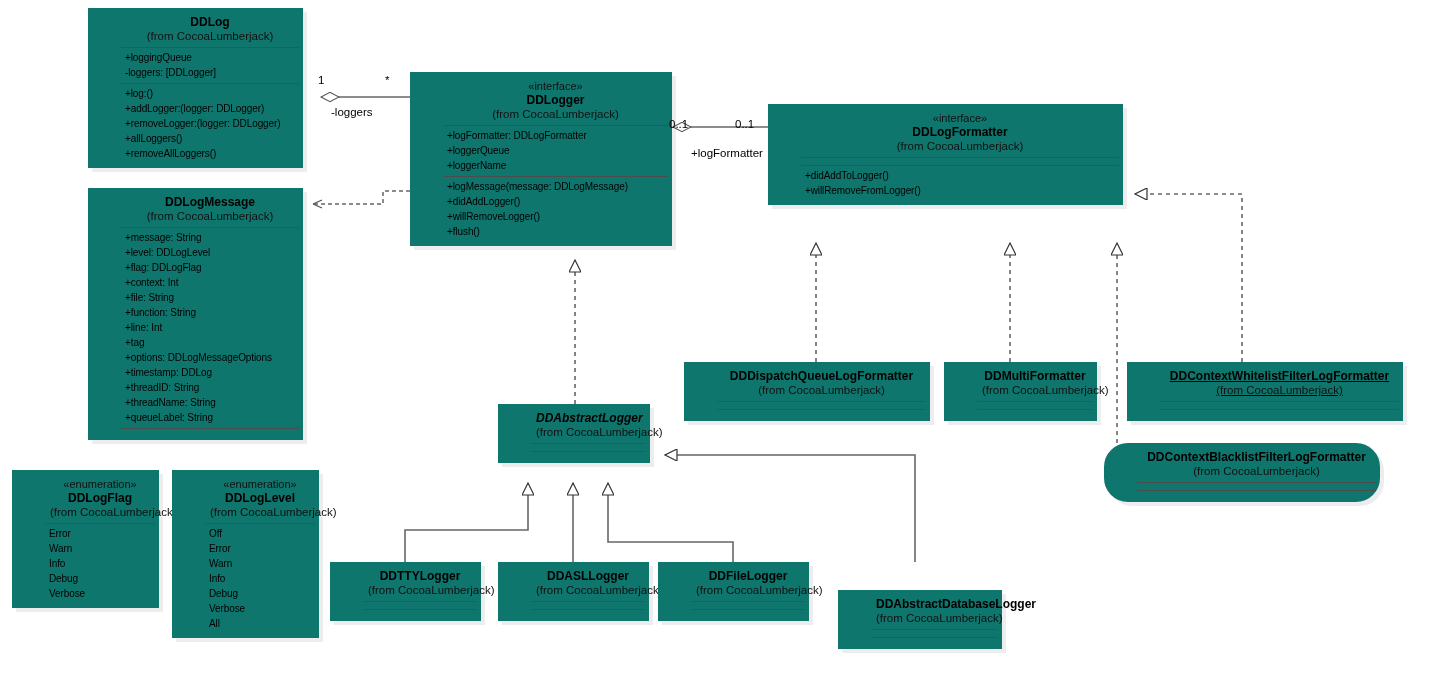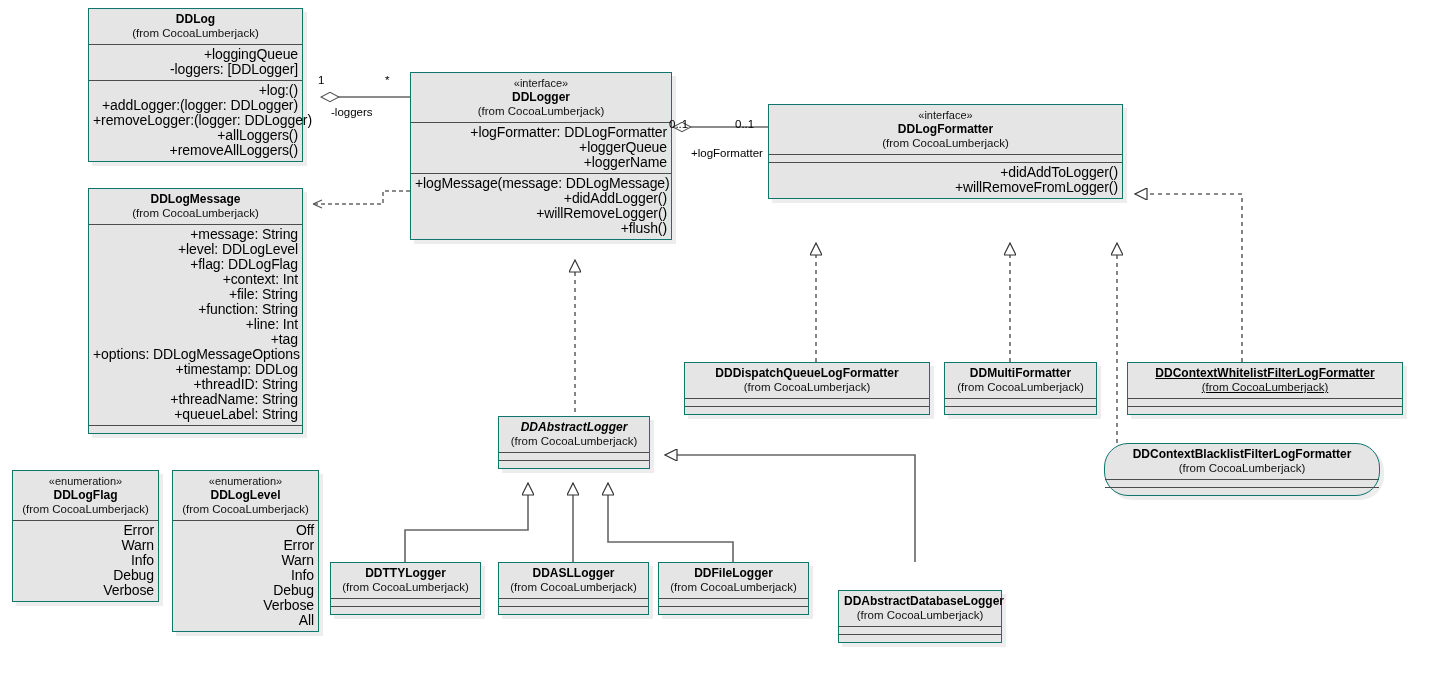--- a/index.html
+++ b/index.html
@@ -19,24 +19,25 @@
     position:absolute;
     left:0; top:0;
     width:1435px;
     height:679px;
     pointer-events:none;
   }
   
   .uml{
     position:absolute;
     box-sizing:border-box;
-    background:#e5e5e5;
-    border:1px solid #0f766e;
+    background:#0f766e;
+    border:4px solid #0f766e;
     box-shadow:4px 4px 0 0 rgba(0,0,0,0.07);
     z-index:5;
+    padding-left:29px;
   }
   .uml .hdr{
     padding:3px 5px 4px 5px;
     text-align:center;
     line-height:14px;
   }
   .uml .stereo{
     display:block;
     font-size:11px;
     color:#111;
@@ -58,26 +59,25 @@
   .uml .sep{
     height:0;
     border-top:1px solid #4c4c4c;
   }
   .uml .compartment{
     padding:2px 4px 3px 4px;
     min-height:7px;
   }
   .uml .compartment.empty{ padding:0; height:7px; }
   .uml .row{
-    font-size:14px;
+    font-size:10px;
     line-height:15px;
     color:#000;
     white-space:nowrap;
     letter-spacing:-0.1px;
-    text-align:right;
   }
   
   .elabel{
     position:absolute;
     font-size:11.5px;
     color:#000;
     white-space:nowrap;
     z-index:7;
   }
 </style>
@@ -233,21 +233,21 @@
       <div class="row">+options: DDLogMessageOptions</div>
       <div class="row">+timestamp: DDLog</div>
       <div class="row">+threadID: String</div>
       <div class="row">+threadName: String</div>
       <div class="row">+queueLabel: String</div>
     </div>
     <div class="sep"></div>
     <div class="compartment empty"></div>
   </div>
 
-  <div class="uml abstract" style="left:498px; top:416px; width:152px;">
+  <div class="uml abstract" style="left:498px; top:404px; width:152px;">
     <div class="hdr">
       <span class="cname">DDAbstractLogger</span>
       <span class="pkg">(from CocoaLumberjack)</span>
     </div>
     <div class="sep"></div>
     <div class="compartment empty"></div>
     <div class="sep"></div>
     <div class="compartment empty"></div>
   </div>
 

